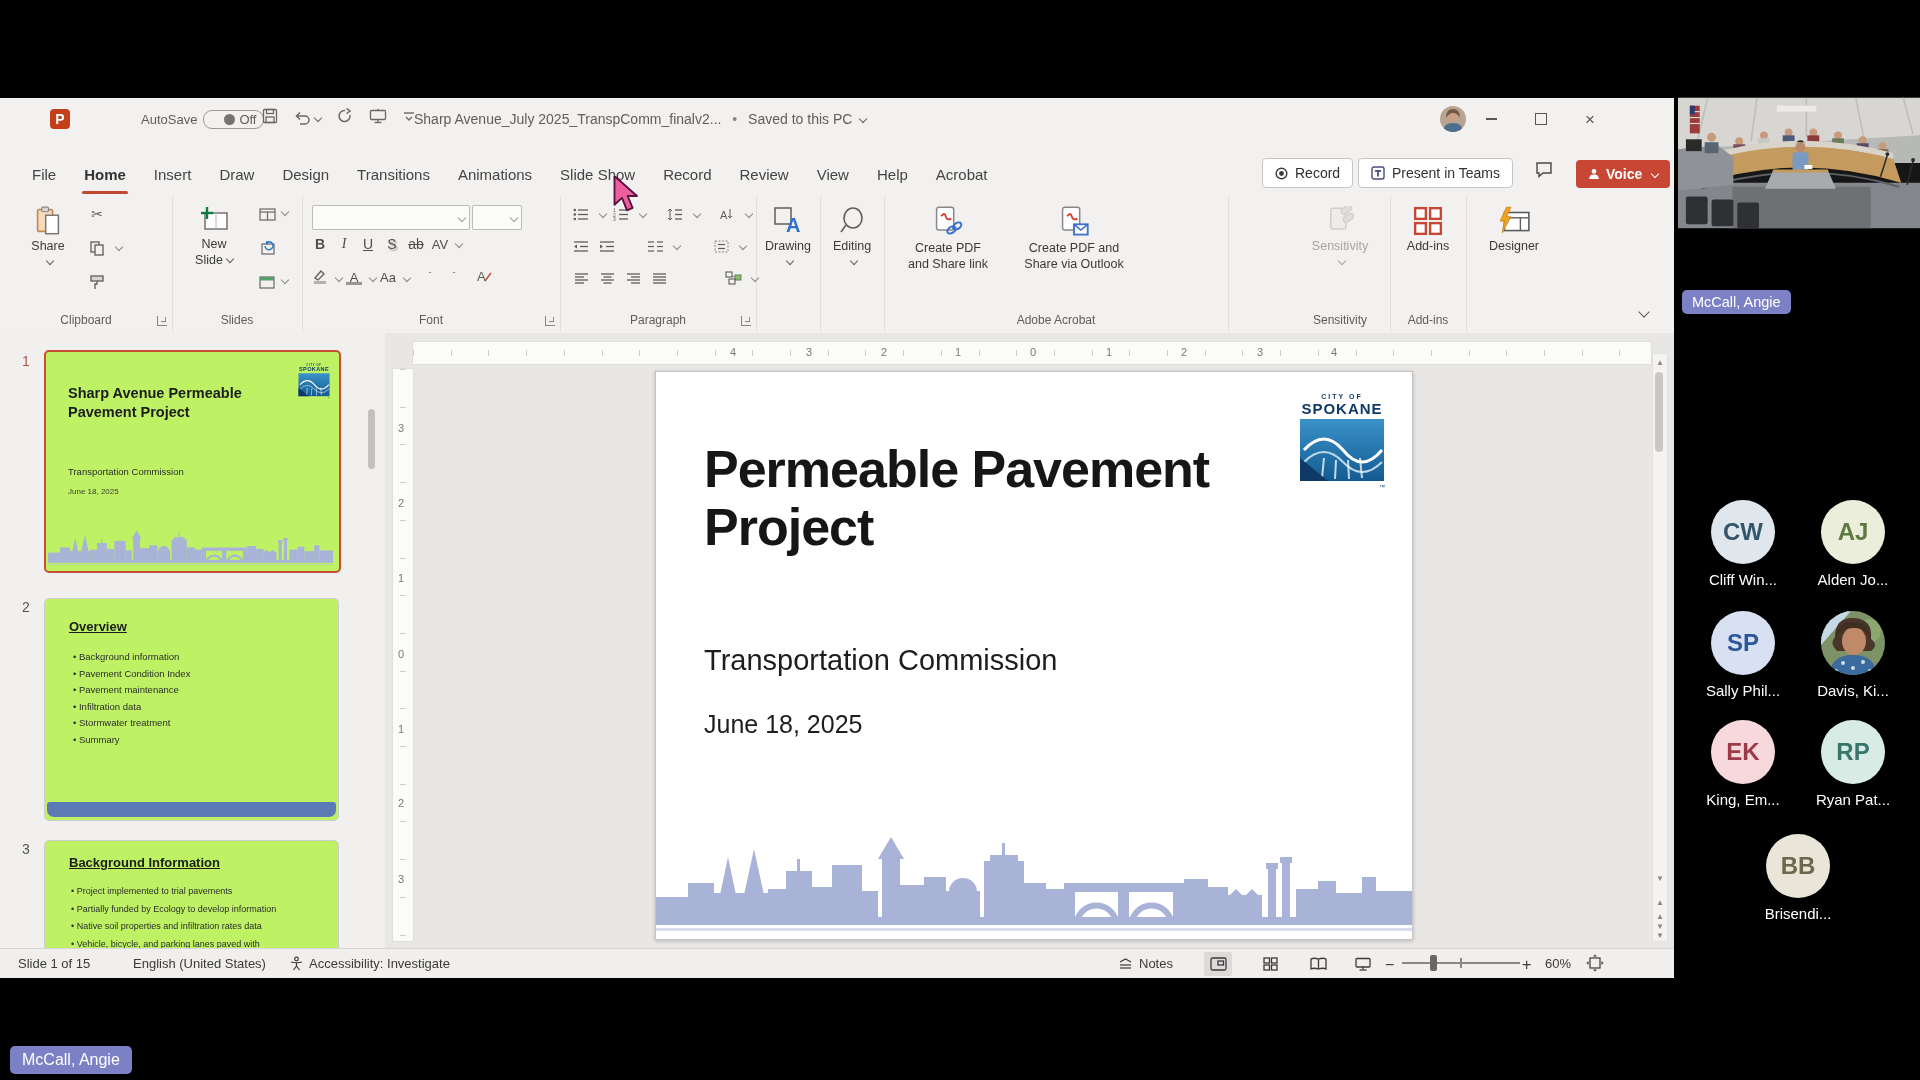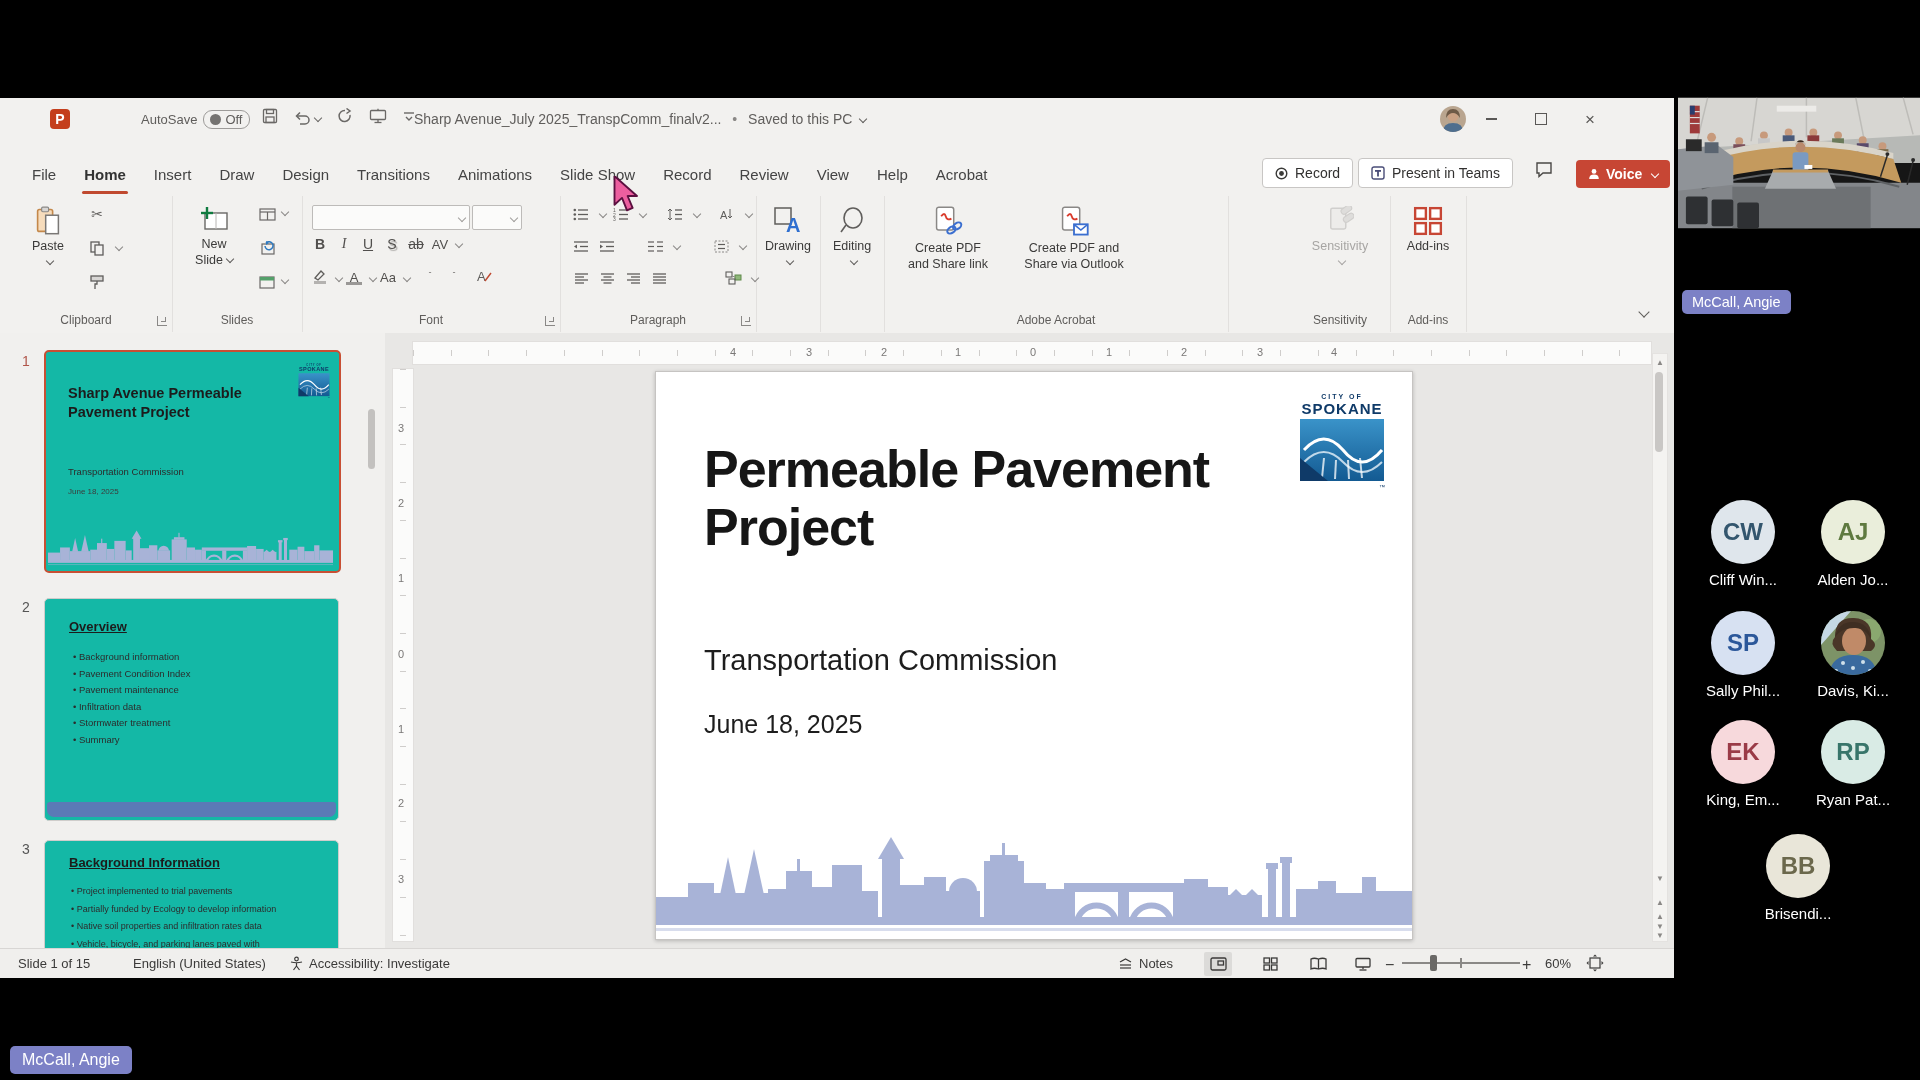--- a/index.html
+++ b/index.html
@@ -8,21 +8,21 @@
   .abs{position:absolute}
   .chev{width:5px;height:5px;border-right:1.5px solid currentColor;border-bottom:1.5px solid currentColor;
         transform:rotate(45deg);display:inline-block;margin-left:4px;vertical-align:2px}
   
   #ppt{position:absolute;left:0;top:98px;width:1674px;height:880px;background:#f2f1ef;overflow:hidden}
   
   .titlebar{position:absolute;left:0;top:0;width:100%;height:42px;display:flex;align-items:center;color:#5f5d5b;font-size:13px}
   .ppicon{position:absolute;left:50px;top:11px;width:20px;height:20px;border-radius:4px;background:#c43e1c;
           color:#fff;font-weight:bold;font-size:14px;display:flex;align-items:center;justify-content:center}
   .autosave{position:absolute;left:141px;top:12px;display:flex;align-items:center;gap:6px}
-  .aspill{display:flex;align-items:center;gap:4px;border:1px solid #9d9b99;border-radius:9px;height:17px;padding:0 7px 0 6px}
+  .aspill{display:flex;align-items:center;gap:4px;border:1px solid #9d9b99;border-radius:9px;height:17px;padding:0 7px 0 20px}
   .asknob{width:11px;height:11px;border-radius:50%;background:#757371}
   .tbicons{position:absolute;left:262px;top:10px;display:flex;align-items:center;gap:16px;color:#6a6866}
   .fname{position:absolute;left:414px;top:13px;white-space:nowrap;color:#605e5c;font-size:14px}
   .searchbox{position:absolute;left:944px;top:7px;width:446px;height:27px;background:#ecebe9;border:1px solid #d8d6d4;
              border-radius:4px;display:flex;align-items:center;gap:8px;padding-left:12px;color:#616160;font-size:14px}
   .tbavatar{position:absolute;left:1440px;top:8px;width:26px;height:26px;border-radius:50%;overflow:hidden}
   .winbtns{position:absolute;left:1486px;top:0;height:42px;display:flex;align-items:center;gap:38px;color:#5a5856}
   .minline{width:11px;height:2px;background:#5a5856;display:block}
   .maxbox{width:10px;height:10px;border:1.4px solid #5a5856;display:block}
   .xchar{font-size:17px;line-height:1}
@@ -45,21 +45,21 @@
   .bigbtn{display:flex;flex-direction:column;align-items:center;justify-content:flex-start;gap:3px;
           font-size:12.5px;color:#3b3a39;text-align:center;line-height:1.25}
   .smallico{width:22px;height:20px;display:flex;align-items:center;justify-content:center;color:#5f5d5b}
   .fontbox{height:23px;background:#fbfbfa;border:1px solid #bdbbb9;border-radius:2px;display:flex;align-items:center;
            justify-content:flex-end;padding-right:4px;color:#a09e9c}
   .fmt{font-size:14px;color:#514f4d;width:24px;text-align:center}
   .grayed{color:#a7a5a3}
   
   .content{position:absolute;left:0;top:235px;width:100%;height:615px;background:#e8e7e5}
   .panel{position:absolute;left:0;top:0;width:385px;height:615px;background:#f1f0ee;overflow:hidden}
-  .thumb{position:absolute;left:44px;width:293px;background:#14b8a6;border:1px solid #cfcdcb;border-radius:5px}
+  .thumb{position:absolute;left:44px;width:293px;background:#bef264;border:1px solid #cfcdcb;border-radius:5px}
   .thumb.sel{border:2px solid #c84f33}
   .snum{position:absolute;left:22px;font-size:14px;color:#555}
   .pscroll{position:absolute;right:8px;top:4px;width:11px;height:600px;background:#f1f0ee}
   .pthumb{position:absolute;left:2px;width:7px;border-radius:4px;background:#c3c1bf}
   .canvas{position:absolute;left:385px;top:0;width:1289px;height:615px}
   .hruler{position:absolute;left:27px;top:8px;width:1238px;height:22px;background:#fbfbfa;border:1px solid #e1dfdd;
           background-image:repeating-linear-gradient(90deg,#cfcdcb 0 1px,transparent 1px 37.7px);
           background-size:100% 6px;background-position:0 8px;background-repeat:no-repeat}
   .hruler span{position:absolute;top:4px;transform:translateX(-50%);font-size:11px;color:#7a7877}
   .vruler{position:absolute;left:7px;top:35px;width:20px;height:572px;background:#fbfbfa;border:1px solid #e1dfdd;
@@ -283,21 +283,21 @@
 
   <div class="ribbon">
 
     <div class="rgroup" style="left:0;width:172px">
       <div class="bigbtn abs" style="left:22px;top:10px;width:52px">
         <svg width="26" height="30" viewBox="0 0 22 26">
           <rect x="2" y="3" width="13" height="19" rx="1.5" fill="#f6dcbc" stroke="#c4884a" stroke-width="1.4"></rect>
           <rect x="5.5" y="1" width="6" height="4" rx="1" fill="#d8d6d4" stroke="#8a8886"></rect>
           <rect x="9" y="8" width="11" height="16" fill="#fff" stroke="#7a7876" stroke-width="1.3"></rect>
         </svg>
-        <span>Paste</span>
+        <span>Share</span>
         <span class="chev" style="color:#5f5d5b"></span>
       </div>
       <span class="smallico abs" style="left:86px;top:8px;font-size:14px">✂</span>
       <span class="smallico abs" style="left:86px;top:42px">
         <svg width="14" height="15" viewBox="0 0 14 15" fill="none" stroke="#5f5d5b" stroke-width="1.3">
             <rect x="1" y="1" width="8" height="10"></rect>
             <rect x="5" y="4" width="8" height="10" fill="#f2f1ef"></rect>
           </svg>
       </span>
       <span class="smallico abs" style="left:86px;top:76px">
@@ -598,20 +598,31 @@
           <rect x="2" y="2" width="10" height="10"></rect>
             <rect x="16" y="2" width="10" height="10"></rect>
           <rect x="2" y="16" width="10" height="10"></rect>
             <rect x="16" y="16" width="10" height="10"></rect>
         </svg>
         <span>Add-ins</span>
       </div>
       <div class="rlabel">Add-ins</div>
     </div>
 
+    <div class="rgroup" style="left:1466px;width:96px;border-right:none">
+      <div class="bigbtn abs" style="left:14px;top:10px;width:68px">
+        <svg width="34" height="30" viewBox="0 0 32 28">
+          <rect x="7" y="6" width="23" height="17" fill="#fff" stroke="#5f5d5b" stroke-width="1.5"></rect>
+          <line x1="7" y1="11" x2="30" y2="11" stroke="#5f5d5b" stroke-width="1.3"></line>
+          <line x1="22" y1="11" x2="22" y2="23" stroke="#5f5d5b" stroke-width="1.3"></line>
+          <polygon points="9,1 3,14 7,14 5,25 13,10 9,10 13,1" fill="#f2a21e" stroke="#c77f12" stroke-width="0.8"></polygon>
+        </svg>
+        <span>Designer</span>
+      </div>
+    </div>
 
     <span class="chev abs" style="left:1636px;top:112px;color:#5f5d5b;width:7px;height:7px"></span>
   </div>
 
   <div class="content">
 
     <div class="panel">
       <span class="snum" style="top:20px;color:#b0554a">1</span>
       <div class="thumb sel" style="top:17px;height:219px">
         <div style="position:absolute;left:22px;top:32px;width:185px;font-size:14.5px;line-height:19px;font-weight:bold;color:#1c1c1c">Sharp Avenue Permeable Pavement Project</div>

